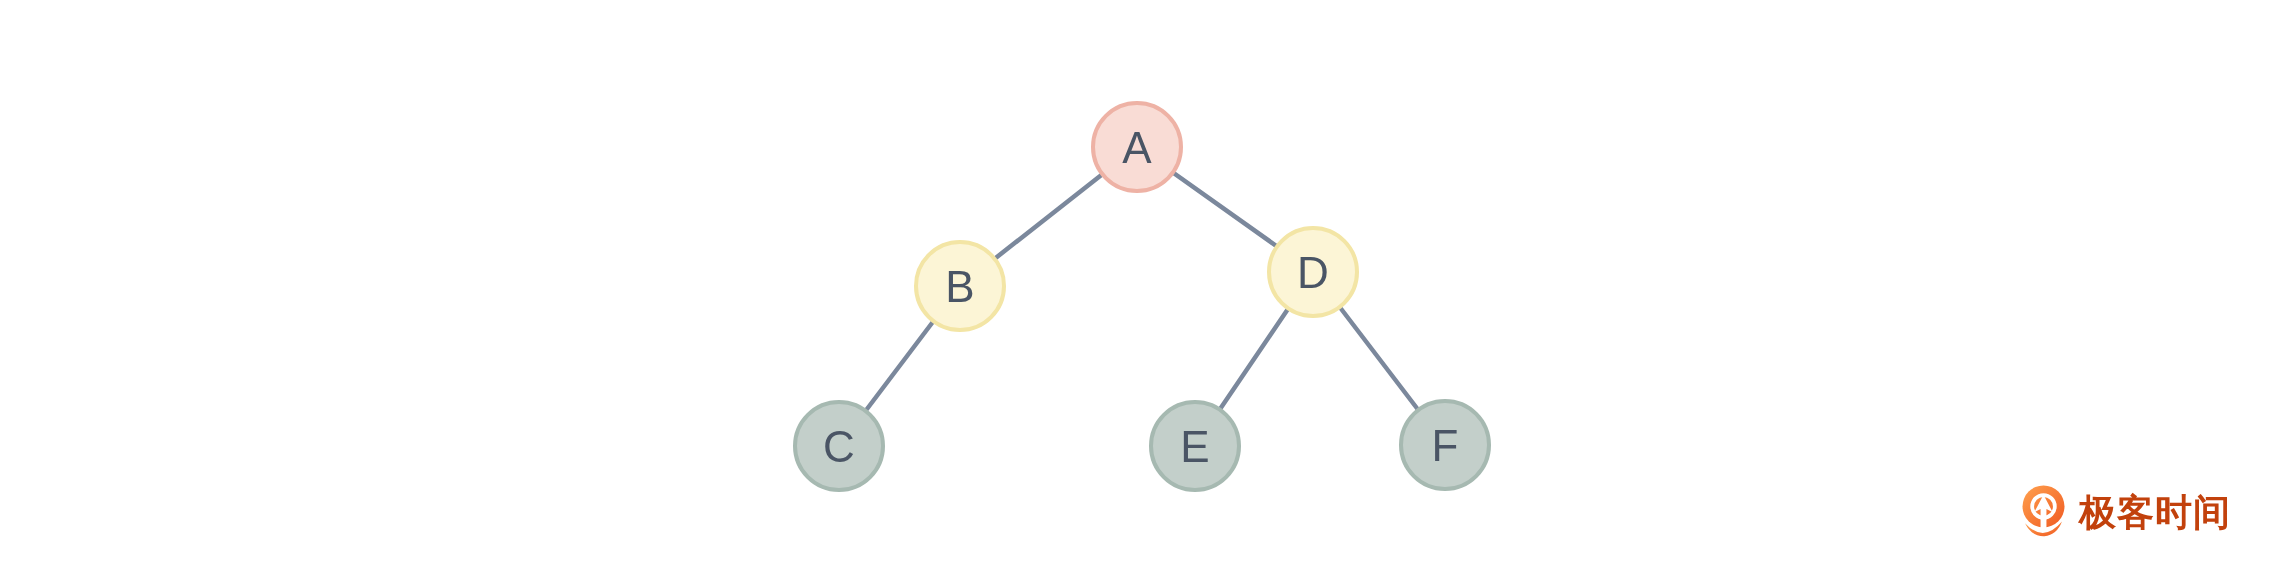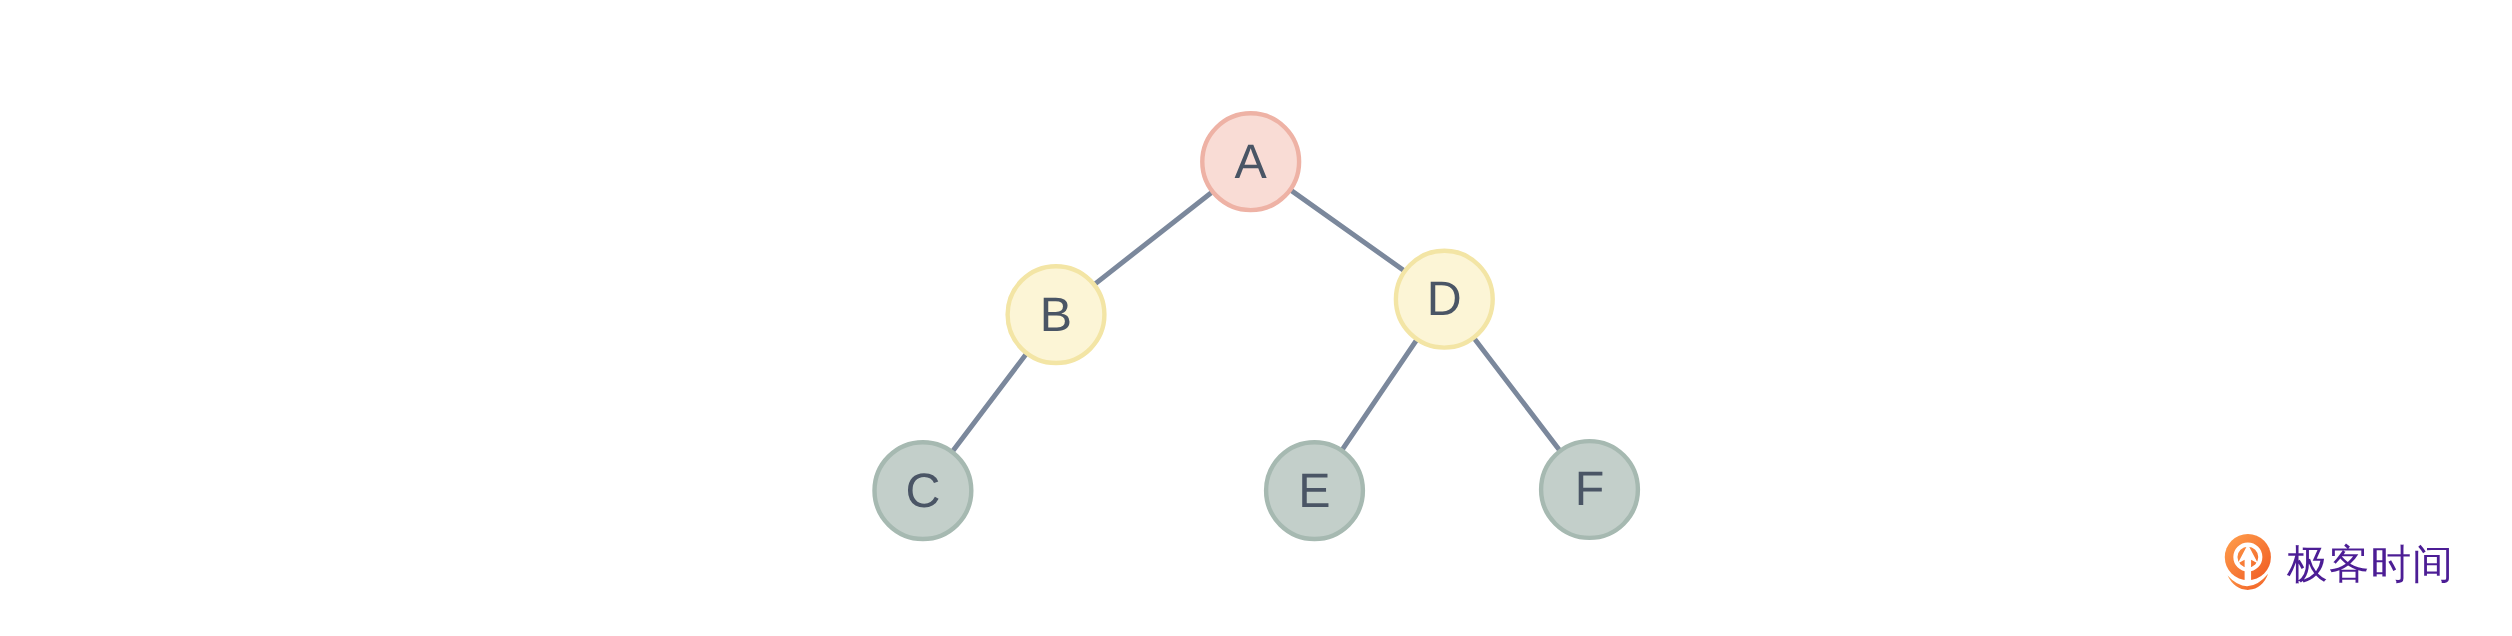--- a/index.html
+++ b/index.html
@@ -34,22 +34,22 @@
     left: 2020px;
     top: 483px;
     height: 62px;
     display: flex;
     align-items: center;
     gap: 12px;
   }
   .logo-text {
     font-size: 37px;
     letter-spacing: 1px;
-    color: #4c1d95;
-    font-weight: 400;
+    color: #c2410c;
+    font-weight: 700;
     line-height: 1;
     white-space: nowrap;
     transform: translateY(-2px);
   }
 </style>
 </head>
 <body>
 
 <div class="stage">
 

